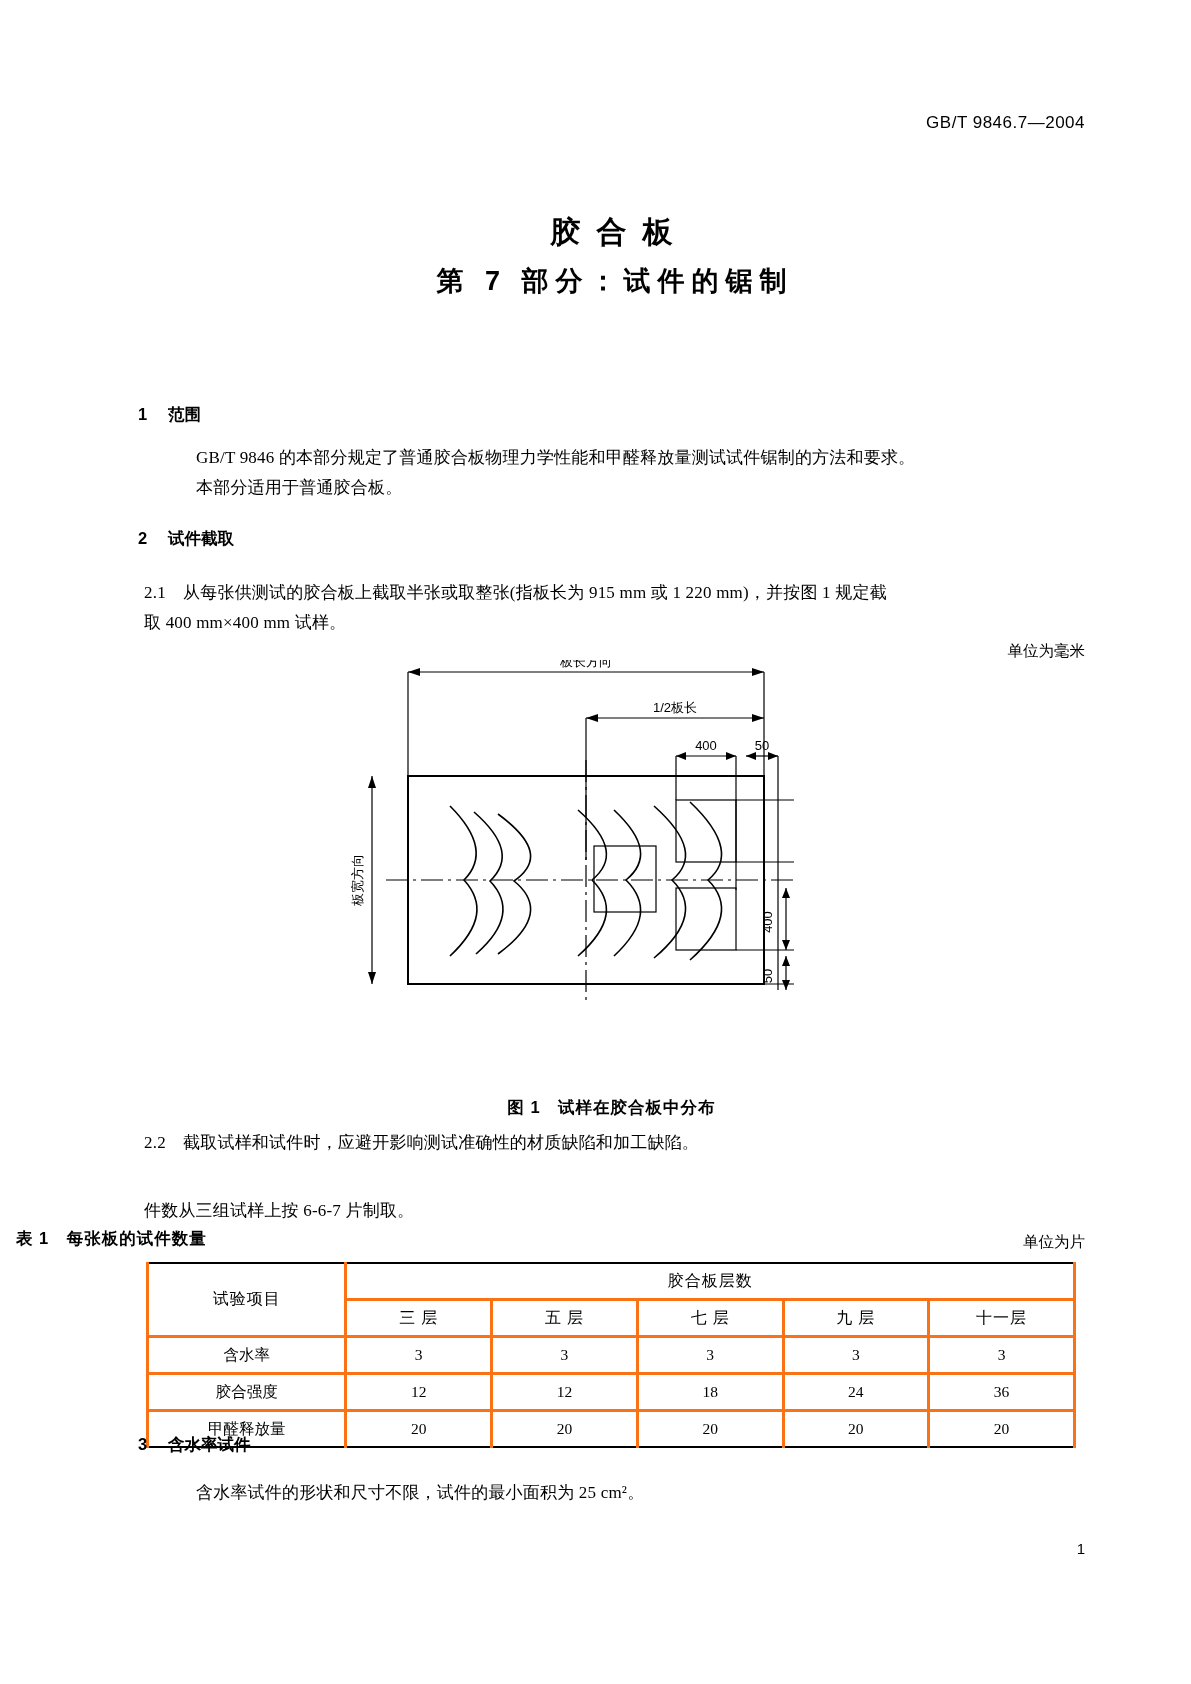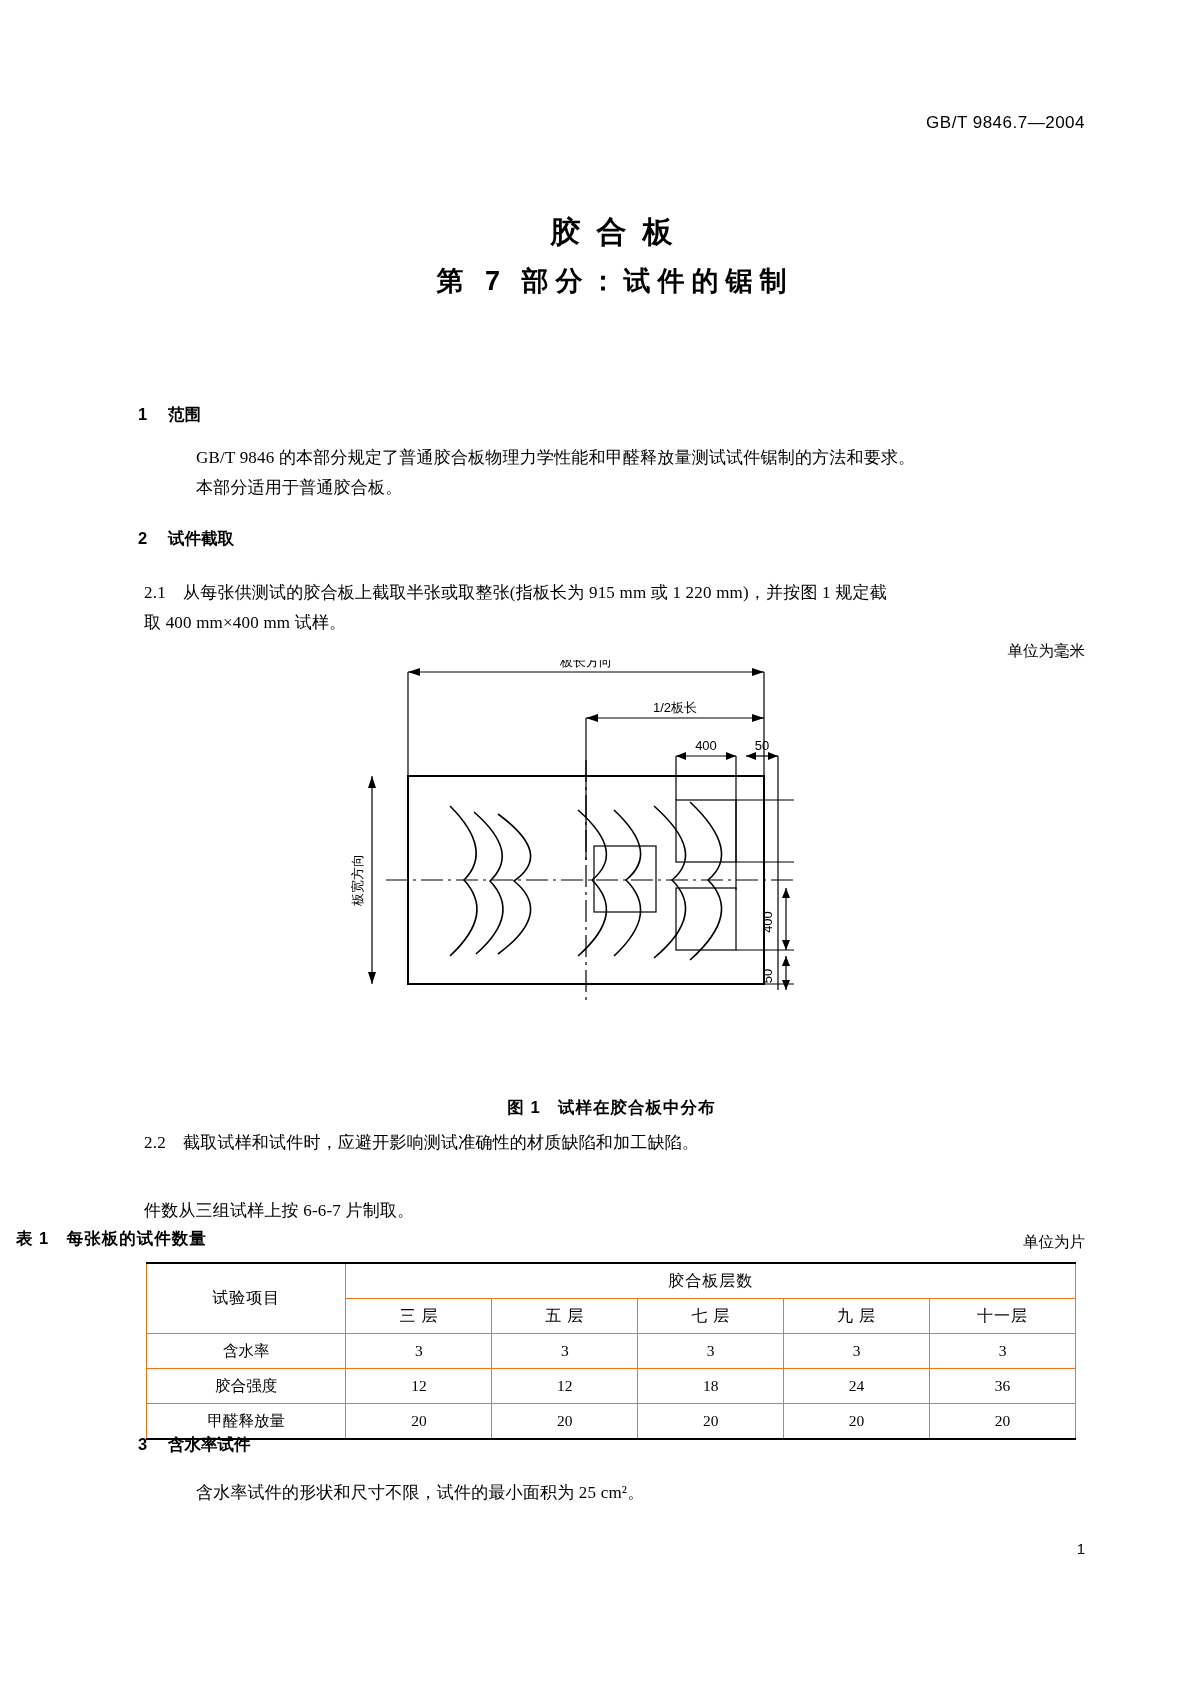--- a/index.html
+++ b/index.html
@@ -93,21 +93,21 @@
   table.data {
     position: absolute;
     left: 130px;
     top: 1262px;
     width: 930px;
     border-collapse: collapse;
     font-size: 15.5px;
     text-align: center;
   }
   table.data td {
-    border: 1px solid #f97316;
+    border: 3px solid #f97316;
     padding: 4px 0;
     height: 26px;
   }
   table.data .hdr { font-size: 16px; letter-spacing: 1px; }
   table.data .item { text-align: center; }
   .tbl-top-thick { border-top: 2px solid #000 !important; }
   .tbl-bot-thick { border-bottom: 2px solid #000 !important; }
   .page-num {
     position: absolute;
     right: 122px;

